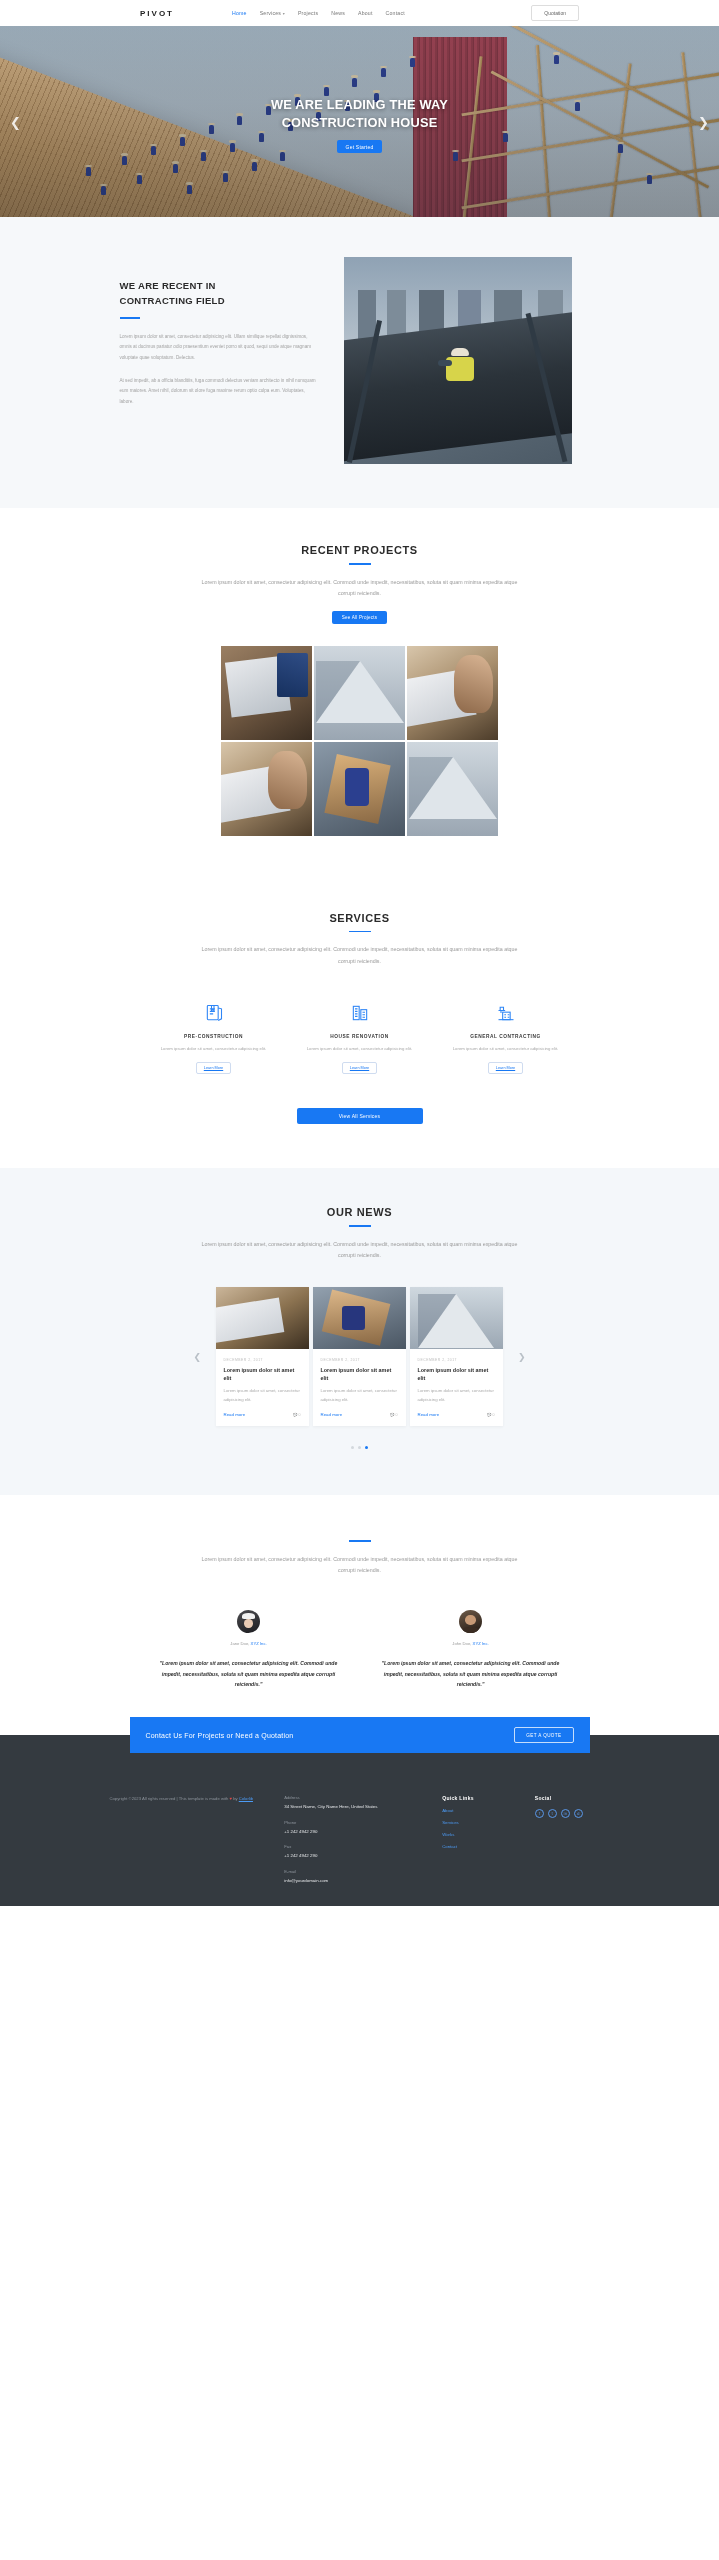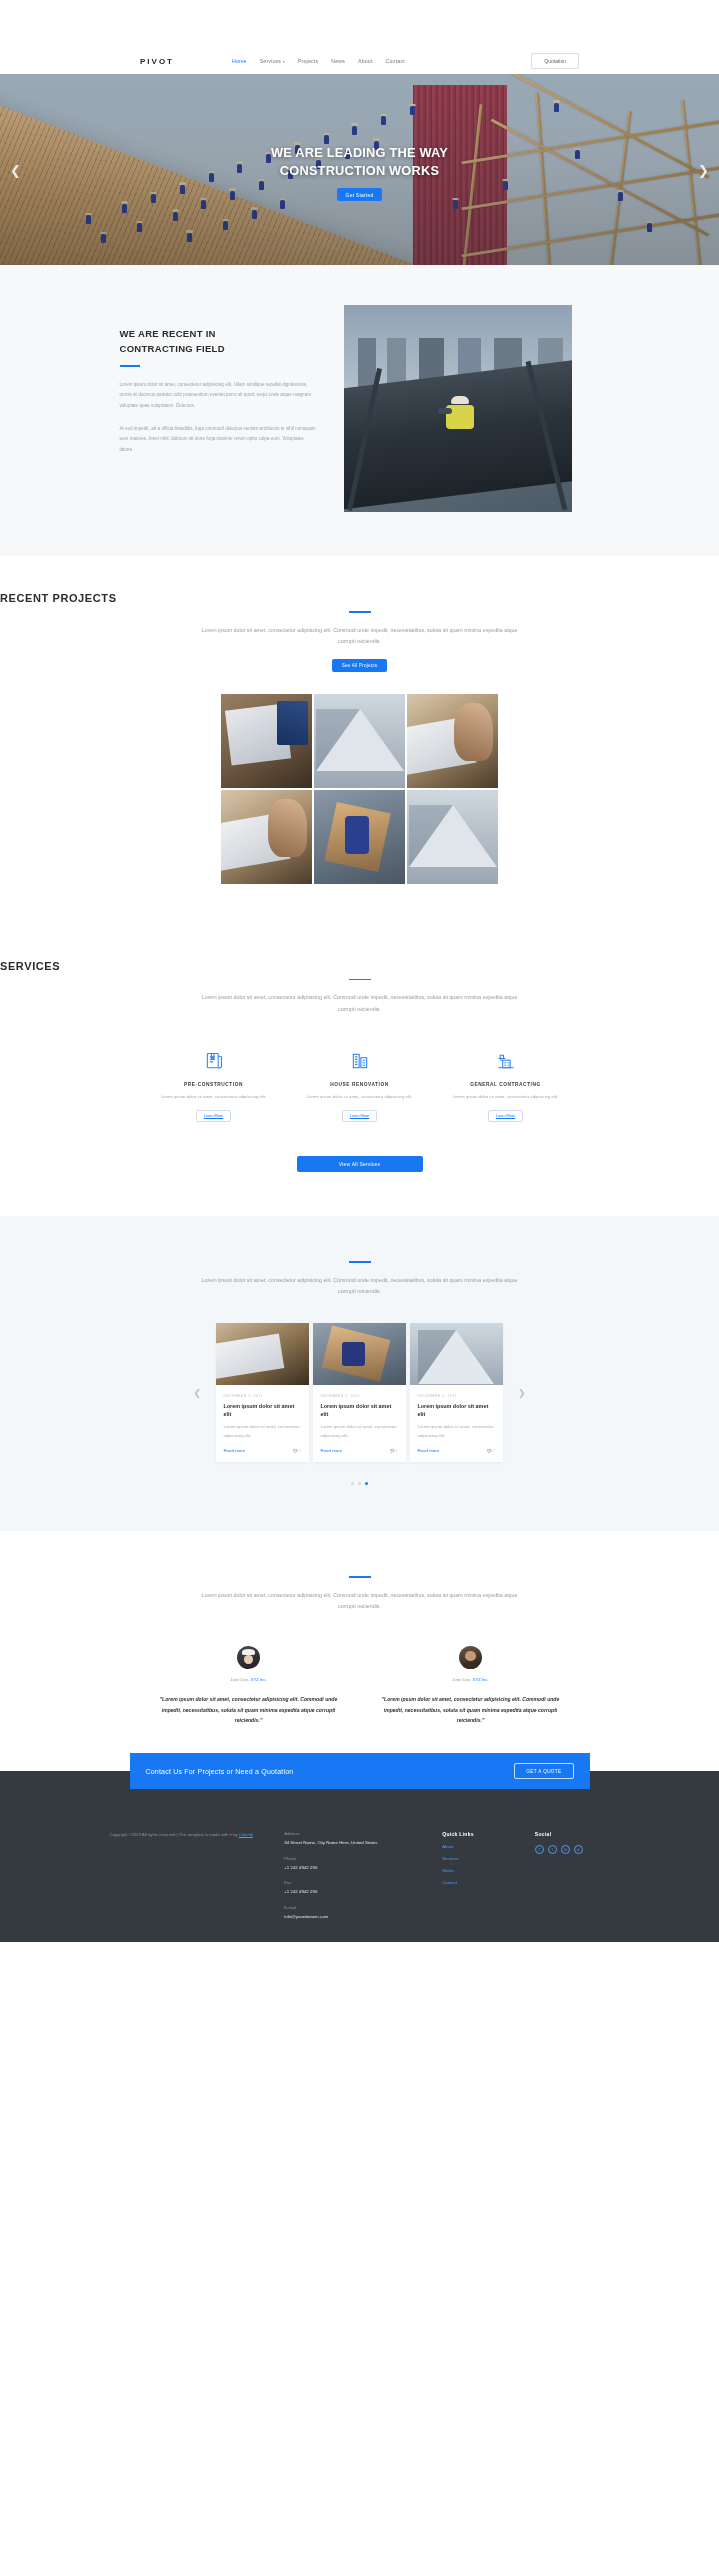--- a/index.html
+++ b/index.html
@@ -4,21 +4,21 @@
 <style>
   * { margin:0; padding:0; box-sizing:border-box; }
   html,body { width:719px; }
   body {
     font-family:"Liberation Sans", sans-serif;
     background:#ffffff;
     color:#444;
     font-size:10px;
     -webkit-font-smoothing:antialiased;
   }
-  .page { width:719px; position:relative; overflow:hidden;margin-top:48px; }
+  .page { width:719px; position:relative; overflow:hidden; }
 
   
   .header {
     height:26px; background:#fff; display:flex; align-items:center;
     padding:0 140px; position:relative; z-index:20;
   }
   .logo {
     font-size:8px; font-weight:bold; letter-spacing:2px; color:#222;
   }
   .nav { display:flex; align-items:center; gap:13px; margin-left:58px; }
@@ -90,21 +90,21 @@
   }
   .hero-arrow {
     position:absolute; top:50%; transform:translateY(-50%); z-index:8;
     color:#fff; font-size:13px; opacity:.85; font-family:"DejaVu Sans",sans-serif;
   }
   .hero-arrow.left { left:10px; }
   .hero-arrow.right { right:10px; }
 
   
   .sec-title {
-    text-align:left; font-size:11px; font-weight:bold; color:#2b2b2b;
+    text-align:center; font-size:11px; font-weight:bold; color:#2b2b2b;
     letter-spacing:.6px;
   }
   .rule { width:22px; height:1.6px; background:#1878f3; margin:7px auto 0; }
   .sec-lead {
     text-align:center; font-size:5.3px; color:#9a9a9a; line-height:2.1;
     max-width:330px; margin:12px auto 0;
   }
 
   
   .about { background:#f6f8fa; padding:40px 0 44px; }
@@ -438,21 +438,21 @@
         <div class="w" style="left:70%;top:56%;"></div>
         <div class="w" style="left:63%;top:66%;"></div>
       </div>
       <div class="hero-shade"></div>
     </div>
     <div class="hero-arrow left">❮</div>
     <div class="hero-arrow right">❯</div>
     <div class="hero-content">
       <div class="hero-title">
         <div>WE ARE LEADING THE WAY</div>
-        <div>CONSTRUCTION WORKS</div>
+        <div>CONSTRUCTION HOUSE</div>
       </div>
       <button class="hero-btn">Get Started</button>
     </div>
   </div>
 
   <div class="about">
     <div class="about-inner">
       <div class="about-left">
         <div class="about-h">
           <div>WE ARE RECENT IN</div>
@@ -538,20 +538,21 @@
         <div class="svc-name">GENERAL CONTRACTING</div>
         <div class="svc-desc">Lorem ipsum dolor sit amet, consectetur adipisicing elit.</div>
         <a class="svc-learn" href="#">Learn More</a>
       </div>
 
     </div>
     <button class="btn-wide">View All Services</button>
   </div>
 
   <div class="news">
+    <div class="sec-title">OUR NEWS</div>
     <div class="rule"></div>
     <p class="sec-lead">Lorem ipsum dolor sit amet, consectetur adipisicing elit. Commodi unde impedit, necessitatibus, soluta sit quam minima expedita atque corrupti reiciendis.</p>
     <div class="news-row">
       <div class="news-arrow l">❮</div>
       <div class="news-arrow r">❯</div>
 
       <div class="card">
         <div class="card-img ci-1"></div>
         <div class="card-body">
           <div class="card-date">DECEMBER 2, 2017</div>

